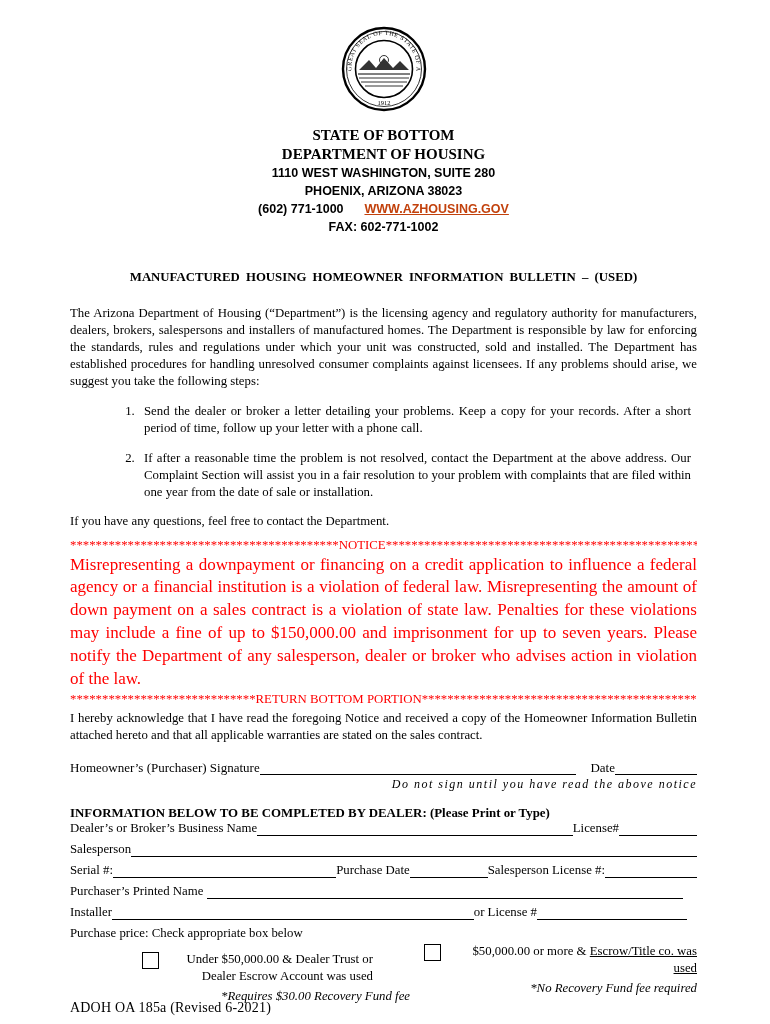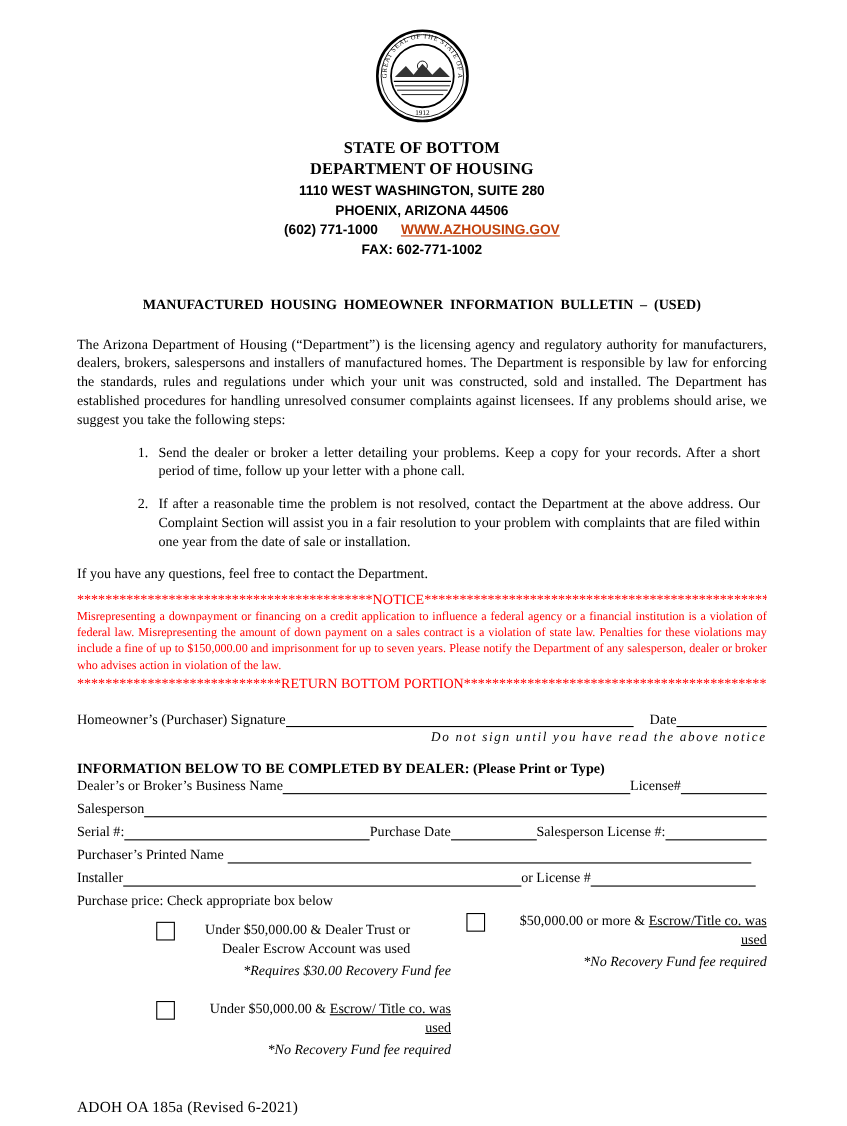--- a/index.html
+++ b/index.html
@@ -34,21 +34,21 @@
   }
   ol.steps li { margin-bottom:13px; padding-left:6px; text-align:justify; }
   .questions { font-size:12.8px; margin-top:3px; }
   
   .red { color:#ff0000; }
   .star-line {
     font-size:12.8px; line-height:1.3; white-space:nowrap; overflow:hidden;
     margin-top:8px;
   }
   .star-line.second { margin-top:0; }
-  .notice-body { font-size:11px; line-height:1.35; text-align:justify; }
+  .notice-body { font-size:17px; line-height:1.35; text-align:justify; }
   
   .ack { font-size:12.8px; line-height:1.32; text-align:justify; margin-top:2px; }
   .sig-row { display:flex; align-items:flex-start; font-size:13px; margin-top:16px; }
   .fill { border-bottom:1px solid #000; height:15px; }
   .grow { flex:1 1 auto; }
   .do-not-sign {
     font-style:italic; font-size:12px; letter-spacing:1.5px;
     text-align:right; margin-top:1px;
   }
   
@@ -107,21 +107,21 @@
           <line x1="17" y1="48" x2="69" y2="48" stroke="#000" stroke-width="1"></line>
           <line x1="18" y1="52" x2="68" y2="52" stroke="#000" stroke-width="0.8"></line>
           <line x1="20" y1="56" x2="66" y2="56" stroke="#000" stroke-width="0.8"></line>
           <line x1="24" y1="60" x2="62" y2="60" stroke="#000" stroke-width="0.8"></line>
         </g>
       </svg>
     </div>
     <div class="hdr-line-lg">STATE OF BOTTOM</div>
     <div class="hdr-line-lg">DEPARTMENT OF HOUSING</div>
     <div class="hdr-line-sm">1110 WEST WASHINGTON, SUITE 280</div>
-    <div class="hdr-line-sm">PHOENIX, ARIZONA 44506</div>
+    <div class="hdr-line-sm">PHOENIX, ARIZONA 38023</div>
     <div class="hdr-line-sm">
       <span>(602) 771-1000</span>
       <span>&nbsp;&nbsp;&nbsp;&nbsp;</span>
       <a class="link">WWW.AZHOUSING.GOV</a>
     </div>
     <div class="hdr-line-sm">FAX: 602-771-1002</div>
   </div>
 
   <div class="title">MANUFACTURED HOUSING HOMEOWNER INFORMATION BULLETIN – (USED)</div>
   <div class="body-text">The Arizona Department of Housing (“Department”) is the licensing agency and regulatory authority for manufacturers, dealers, brokers, salespersons and installers of manufactured homes. The Department is responsible by law for enforcing the standards, rules and regulations under which your unit was constructed, sold and installed. The Department has established procedures for handling unresolved consumer complaints against licensees. If any problems should arise, we suggest you take the following steps:</div>
@@ -130,20 +130,21 @@
     <li>Send the dealer or broker a letter detailing your problems. Keep a copy for your records. After a short period of time, follow up your letter with a phone call.</li>
     <li>If after a reasonable time the problem is not resolved, contact the Department at the above address. Our Complaint Section will assist you in a fair resolution to your problem with complaints that are filed within one year from the date of sale or installation.</li>
   </ol>
 
   <div class="questions">If you have any questions, feel free to contact the Department.</div>
 
   <div class="star-line red">******************************************NOTICE****************************************************</div>
   <div class="notice-body red">Misrepresenting a downpayment or financing on a credit application to influence a federal agency or a financial institution is a violation of federal law. Misrepresenting the amount of down payment on a sales contract is a violation of state law. Penalties for these violations may include a fine of up to $150,000.00 and imprisonment for up to seven years. Please notify the Department of any salesperson, dealer or broker who advises action in violation of the law.</div>
   <div class="star-line second red">*****************************RETURN BOTTOM  PORTION**********************************************</div>
 
+  <div class="ack">I hereby acknowledge that I have read the foregoing Notice and received a copy of the Homeowner Information Bulletin attached hereto and that all applicable warranties are stated on the sales contract.</div>
 
   <div class="sig-row">
     <span class="lbl">Homeowner’s (Purchaser) Signature</span>
     <span class="fill grow"></span>
     <span class="lbl" style="margin-left:14px;">Date</span>
     <span class="fill w82"></span>
   </div>
   <div class="do-not-sign">Do not sign until you have read the above notice</div>
 
   <div class="dealer-head">INFORMATION BELOW TO BE COMPLETED BY DEALER: (Please Print or Type)</div>

